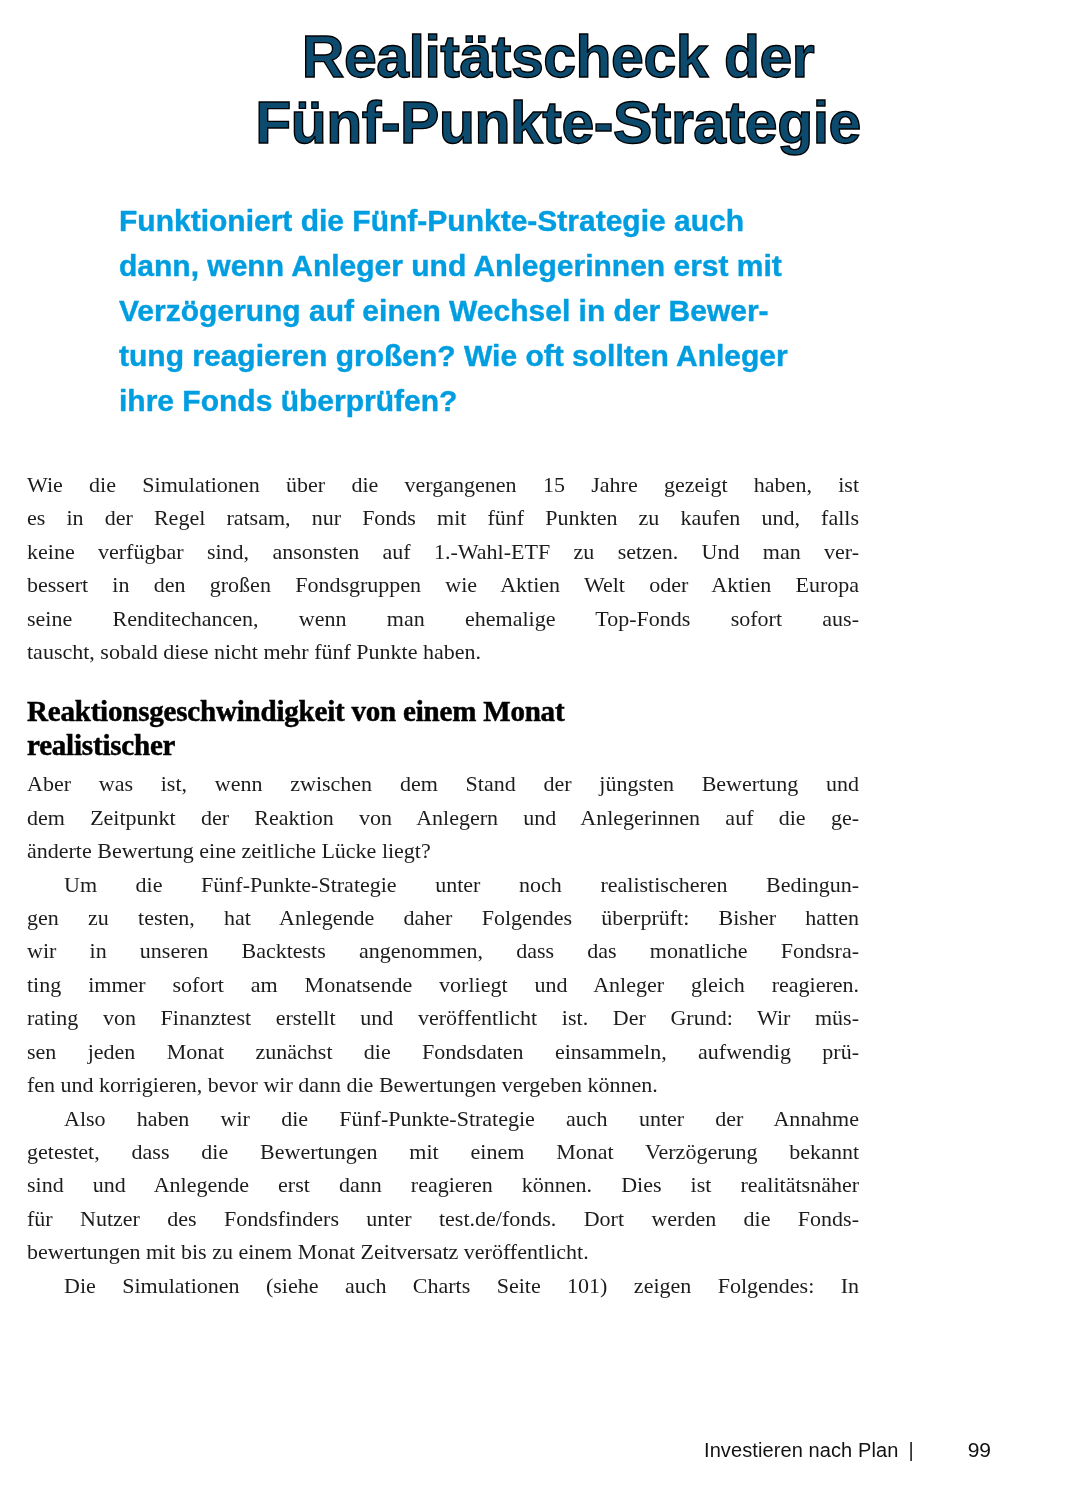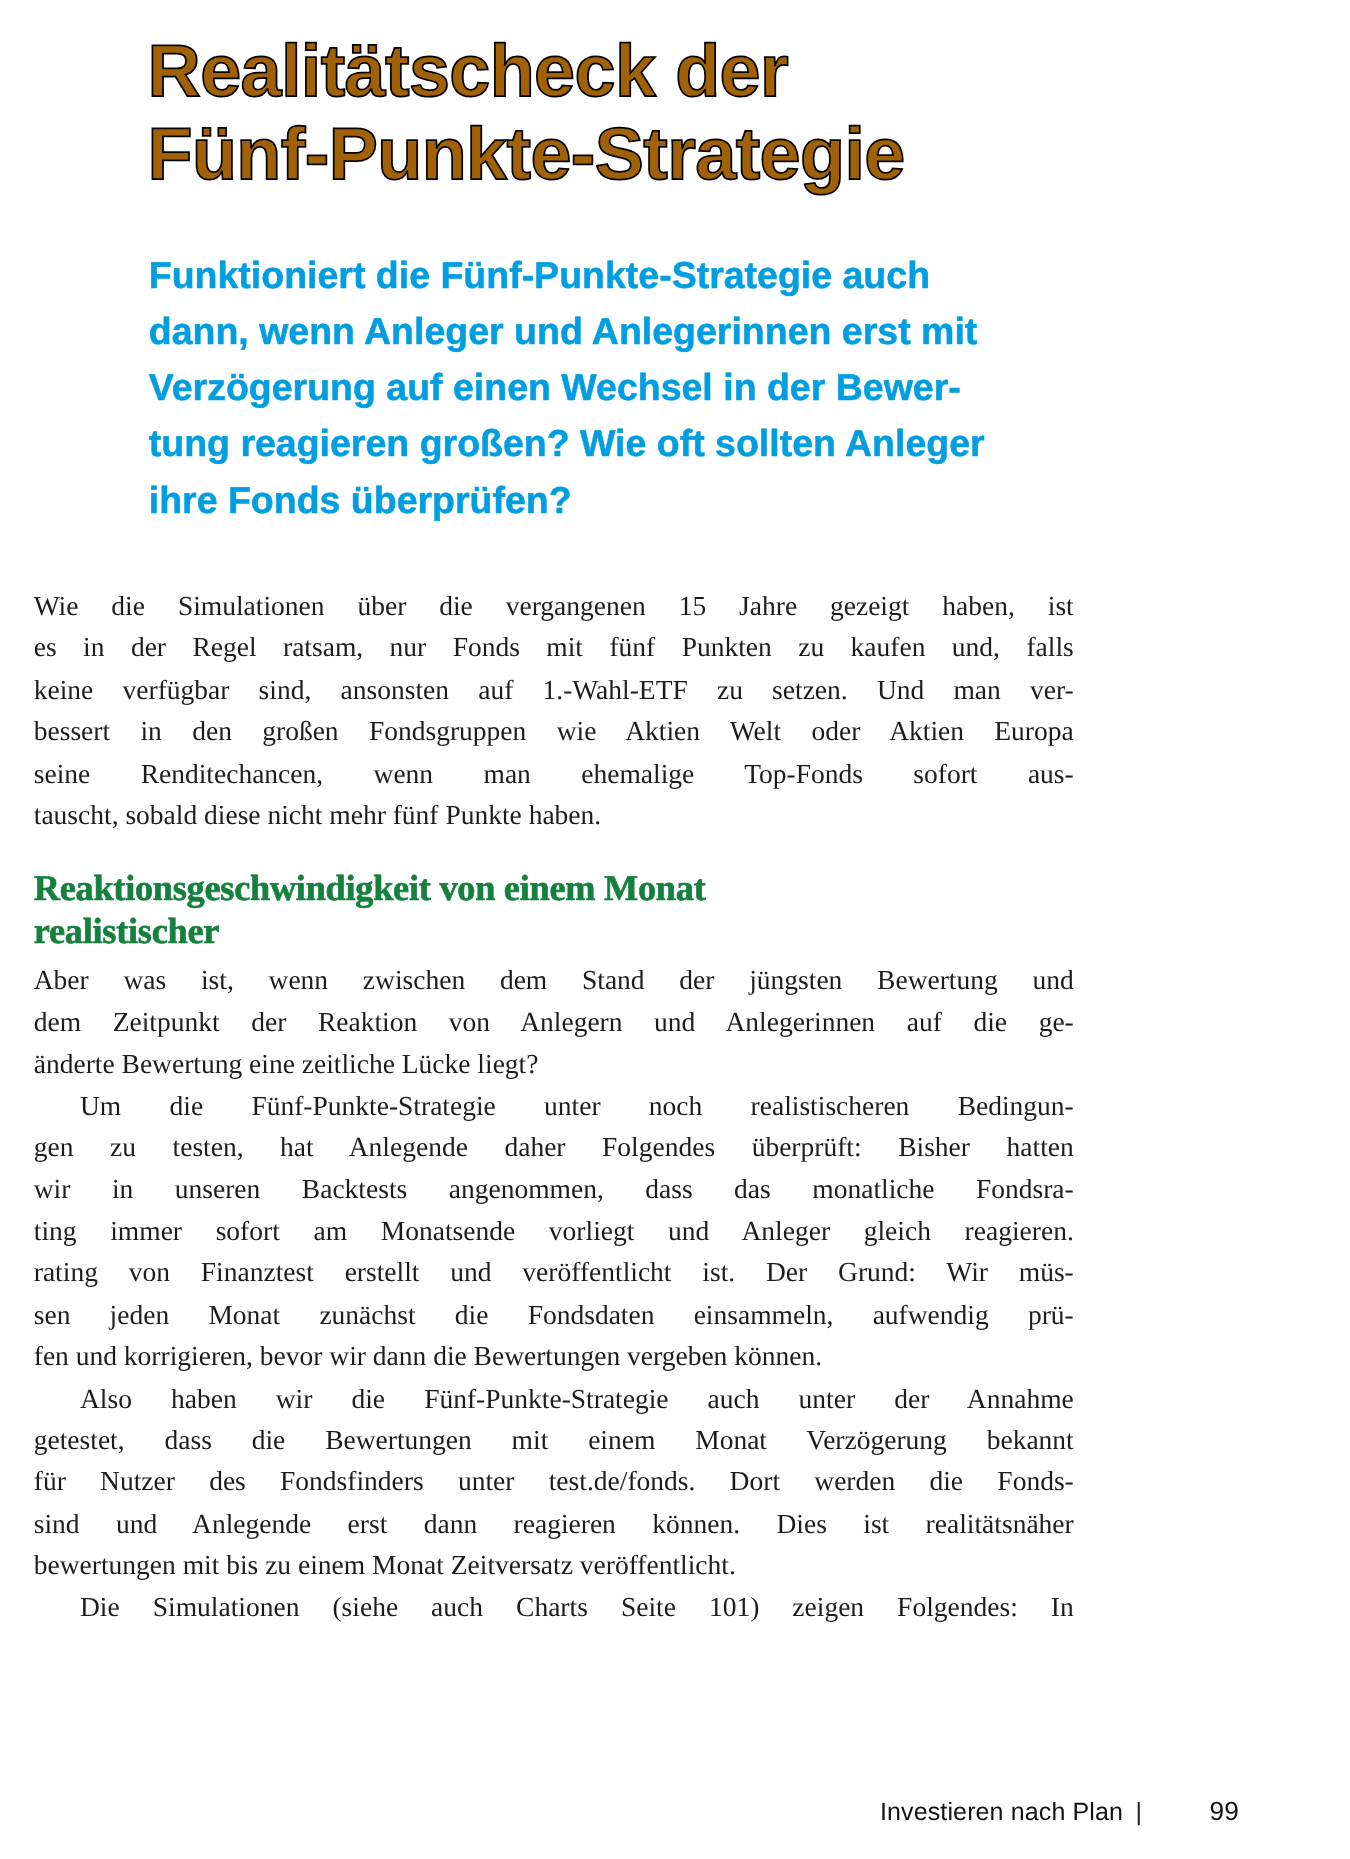--- a/index.html
+++ b/index.html
@@ -15,22 +15,23 @@
     width: 1080px; height: 1487px;
     background: #ffffff;
   }
 
   
   .title {
     position: absolute;
     left: 118px; top: 24px; width: 880px;
     font-size: 59px; line-height: 66px;
     font-weight: bold;
-    color: #a16207;
+    color: #0c4a6e;
     letter-spacing: -0.5px;
+    text-align: center;
     -webkit-text-stroke: 1.4px #000000;
   }
 
   
   .subtitle {
     position: absolute;
     left: 119px; top: 198px; width: 800px;
     font-size: 30px; line-height: 45px;
     font-weight: bold;
     color: var(--accent-blue, #009EE0);
@@ -50,21 +51,21 @@
     text-align-last: justify;
   }
   .para .line:last-child { text-align-last: left; }
   .para.cont .line:last-child { text-align-last: justify; }
   .para.indent .line:first-child { text-indent: 37px; }
   .p-intro { margin-bottom: 26px; }
 
   .section-heading {
     font-size: 29px; line-height: 34px;
     font-weight: bold;
-    color: #15803d;
+    color: #000000;
     letter-spacing: -0.2px;
     -webkit-text-stroke: 0.5px currentColor;
     margin: 0 0 5px 0;
   }
 
   
   .footer {
     position: absolute;
     top: 1438px; right: 89px;
     font-size: 20px; line-height: 24px;
@@ -124,22 +125,22 @@
         <div class="line">wir in unseren Backtests angenommen, dass das monatliche Fondsra-</div>
         <div class="line">ting immer sofort am Monatsende vorliegt und Anleger gleich reagieren.</div>
         <div class="line">rating von Finanztest erstellt und veröffentlicht ist. Der Grund: Wir müs-</div>
         <div class="line">sen jeden Monat zunächst die Fondsdaten einsammeln, aufwendig prü-</div>
         <div class="line">fen und korrigieren, bevor wir dann die Bewertungen vergeben können.</div>
       </div>
 
     <div class="para indent">
         <div class="line">Also haben wir die Fünf-Punkte-Strategie auch unter der Annahme</div>
         <div class="line">getestet, dass die Bewertungen mit einem Monat Verzögerung bekannt</div>
+        <div class="line">sind und Anlegende erst dann reagieren können. Dies ist realitätsnäher</div>
         <div class="line">für Nutzer des Fondsfinders unter test.de/fonds. Dort werden die Fonds-</div>
-        <div class="line">sind und Anlegende erst dann reagieren können. Dies ist realitätsnäher</div>
         <div class="line">bewertungen mit bis zu einem Monat Zeitversatz veröffentlicht.</div>
       </div>
 
     <div class="para indent cont">
         <div class="line">Die Simulationen (siehe auch Charts Seite 101) zeigen Folgendes: In</div>
       </div>
 
   </div>
 
   <div class="footer">

